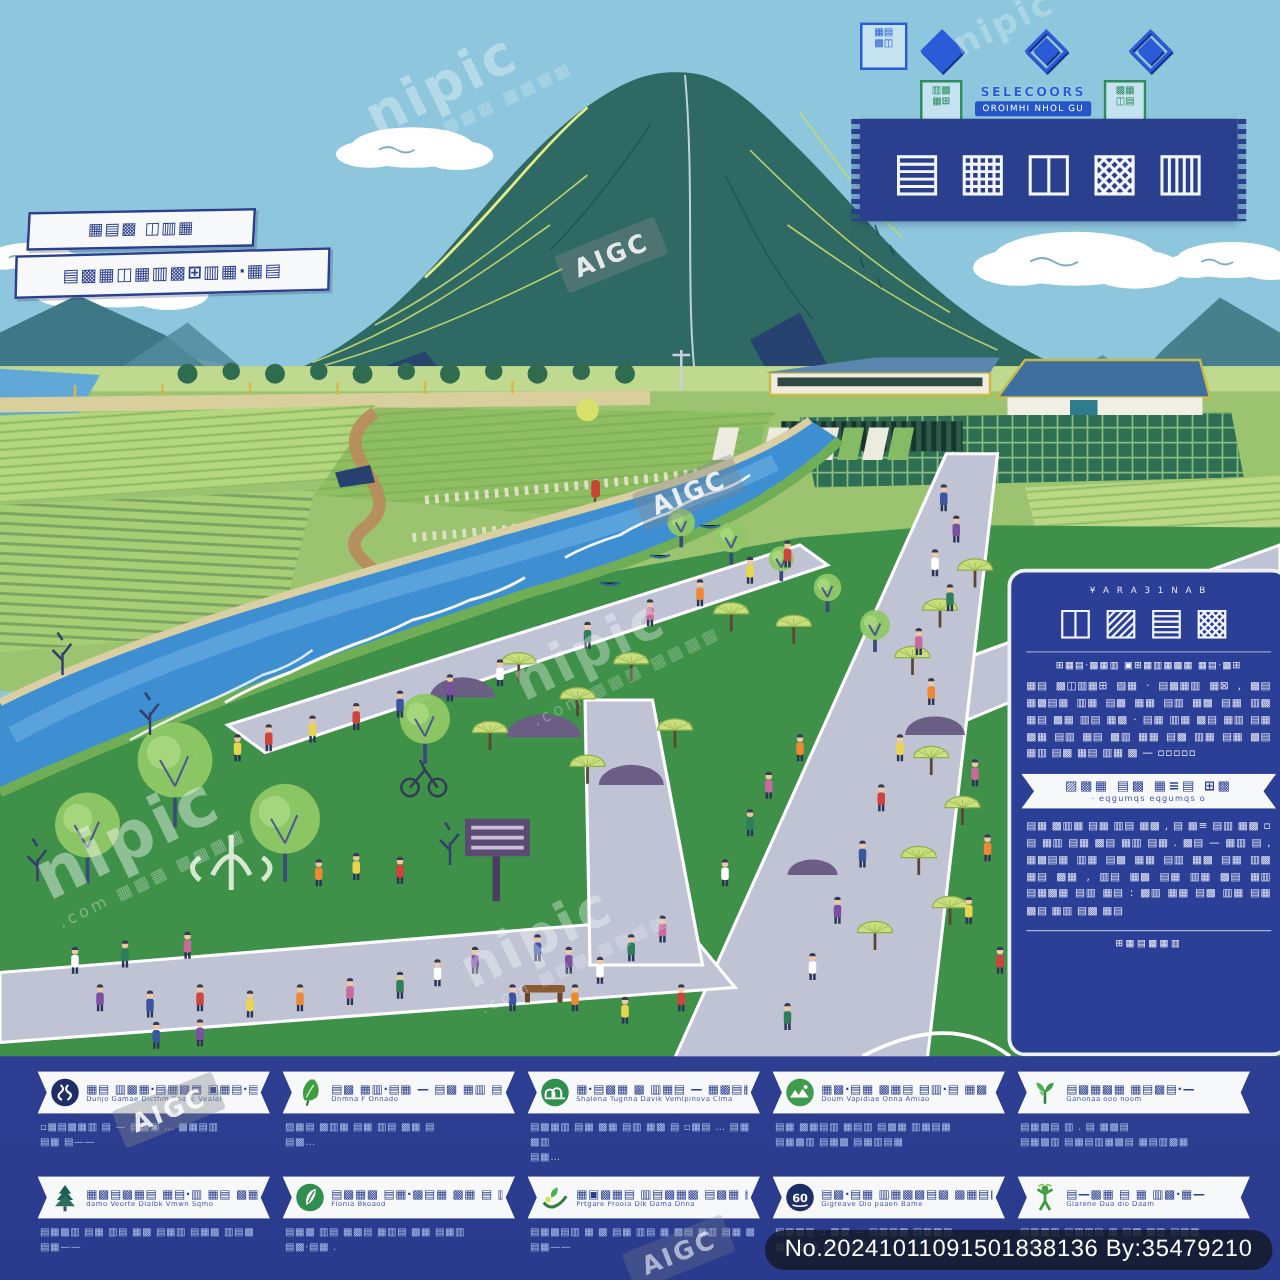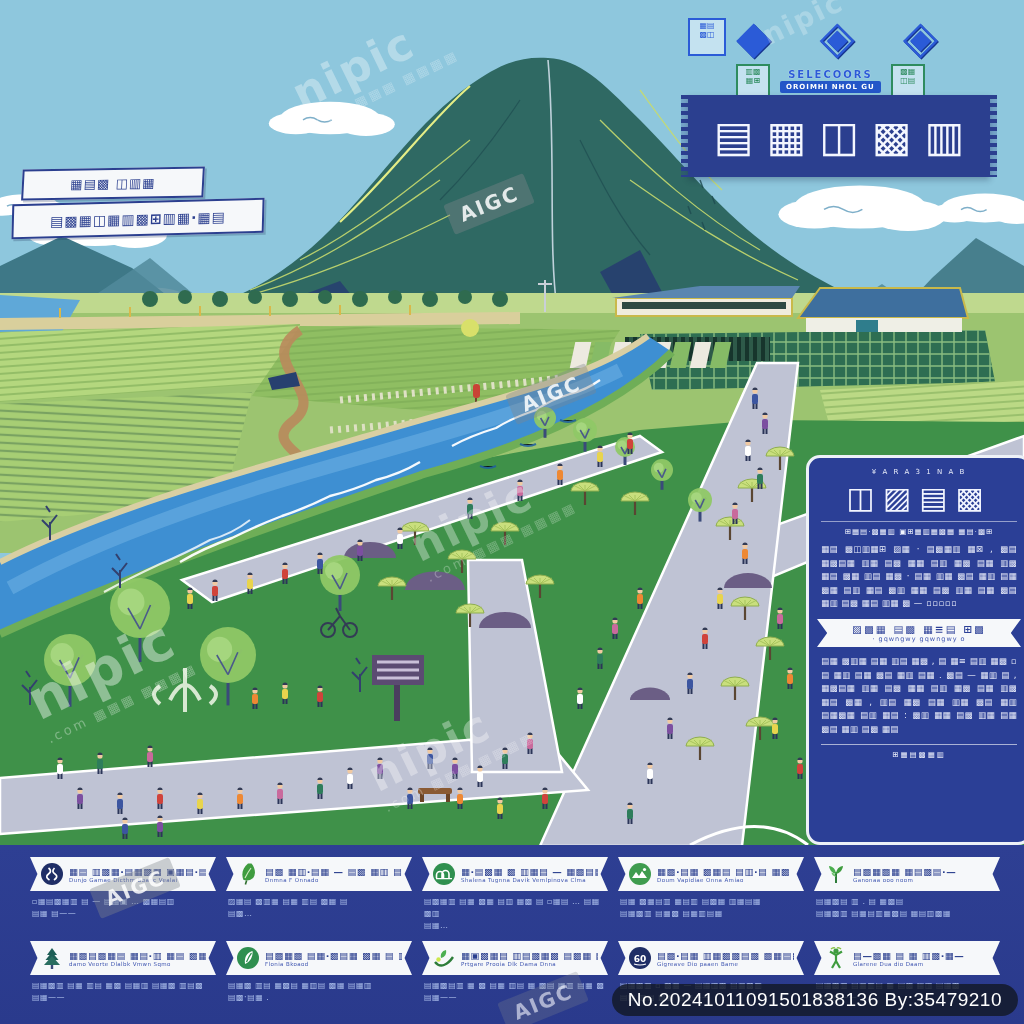--- a/index.html
+++ b/index.html
@@ -14,21 +14,21 @@
   #tlr2{left:12px;top:201px;width:248px;height:31px;font-size:14px;transform:skewX(-3deg) rotate(-1.5deg);letter-spacing:1px;}
   
   #seal{position:absolute;left:688px;top:14px;width:306px;}
   .seal-row{display:flex;align-items:center;gap:10px;}
   .stamp{border:2px solid #2B5BD7;background:rgba(240,248,255,.55);color:#2B5BD7;
      font-size:8px;line-height:1.1;padding:2px;text-align:center;font-weight:bold;}
   .stamp.green{border-color:#2E8C5F;color:#2E8C5F;}
   #seal-title{color:#2B5BD7;font-size:46px;font-weight:bold;letter-spacing:16px;
      text-shadow:1px 1px 0 #16348F;line-height:1;}
   #seal-sub1{color:#2B5BD7;font-size:10px;font-weight:bold;letter-spacing:2px;text-shadow:0 0 1px #fff;text-align:center;}
-  #seal-bar{background:#2456C8;color:#fff;font-size:7px;font-weight:bold;letter-spacing:1px;
+  #seal-bar{background:#2456C8;color:#fff;font-size:7px;font-weight:normal;letter-spacing:1px;
      padding:2px 6px;border-radius:2px;margin-top:1px;}
   
   #main-banner{position:absolute;left:688px;top:95px;width:302px;height:82px;background:#2B3F8F;
      display:flex;align-items:center;justify-content:center;box-shadow:0 3px 6px rgba(20,30,60,.3);}
   #main-banner::before,#main-banner::after{content:"";position:absolute;top:0;bottom:0;width:7px;
      background:repeating-linear-gradient(180deg,#2B3F8F 0 4px,rgba(43,63,143,.25) 4px 8px);}
   #main-banner::before{left:-7px;} #main-banner::after{right:-7px;}
   #main-banner .t{color:#F4F7FF;font-size:42px;font-weight:bold;letter-spacing:13px;text-indent:13px;}
   
   #panel{position:absolute;left:806px;top:455px;width:226px;height:390px;background:#2B3F96;
@@ -969,21 +969,21 @@
     <div class="t">▤▦◫▩▥</div>
   </div>
 
   <div id="panel">
     <div class="eyebrow">¥ A R A 3 1 N A B</div>
     <div class="title">◫▨▤▩</div>
     <div class="subtitle">⊞▦▤·▩▦▥ ▣⊞▦▥▦▩▦ ▦▤·▩⊞</div>
     <div class="para">▦▤ ▩◫▥▦⊞ ▨▦ · ▤▩▦▥ ▦⊠ , ▩▤ ▦▩▤▦ ▥▦ ▤▩ ▦▦ ▤▥ ▦▩ ▤▦ ▥▩ ▦▤ ▩▦ ▥▤ ▦▩ · ▤▦ ▥▦ ▩▤ ▦▥ ▤▦ ▩▦ ▤▥ ▦▤ ▩▥ ▦▦ ▤▩ ▥▦ ▤▦ ▩▤ ▦▥ ▤▩ ▦▤ ▥▦ ▩ — ▫▫▫▫▫</div>
     <div class="ribbon">
       <div class="l1">▨▩▦ ▤▩ ▦≡▤ ⊞▩</div>
-      <div class="l2">· gqwngwy gqwngwy o</div>
+      <div class="l2">· eqgumqs eqgumqs o</div>
     </div>
     <div class="para">▤▦ ▩▥▦ ▤▦ ▥▤ ▦▩ , ▤ ▦≡ ▤▥ ▦▩ ▫ ▤ ▦▥ ▤▦ ▩▤ ▦▥ ▤▦ . ▩▤ — ▦▥ ▤ , ▦▩▤▦ ▥▦ ▤▩ ▦▦ ▤▥ ▦▩ ▤▦ ▥▩ ▦▤ ▩▦ , ▥▤ ▦▩ ▤▦ ▥▦ ▩▤ ▦▥ ▤▦▩▦ ▤▥ ▦▤ : ▩▥ ▦▦ ▤▩ ▥▦ ▤▦ ▩▤ ▦▥ ▤▩ ▦▤</div>
     <div class="footnote">⊞▦▤▩▦▥</div>
   </div>
 
   <div id="footer">
     <div id="footer-grid">
         <div class="fi">
           <div class="fb">
       <span class="fic">

